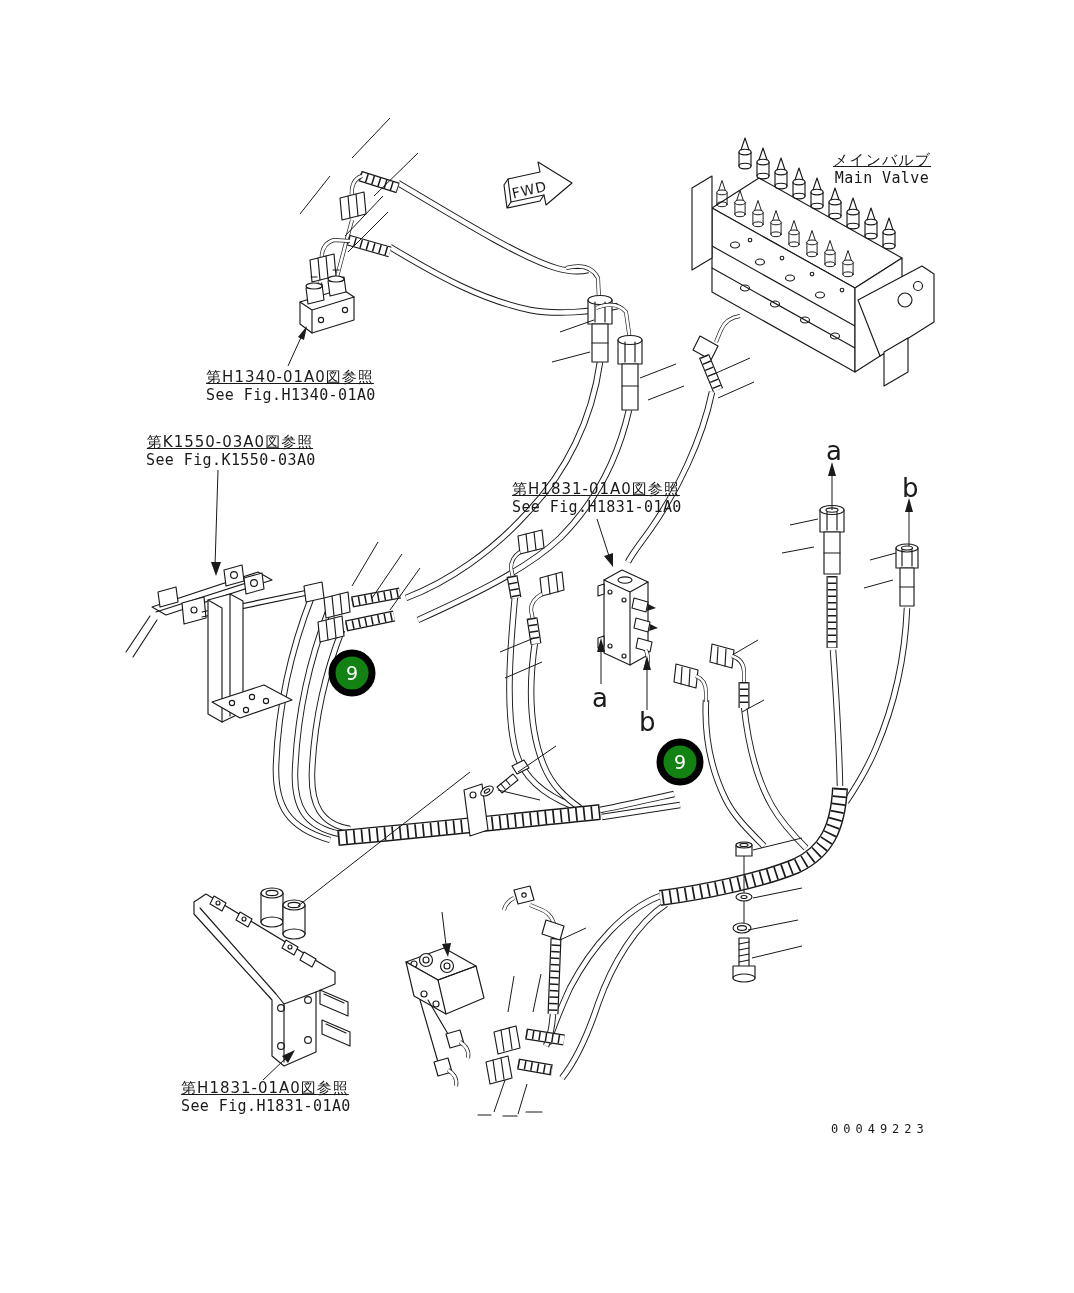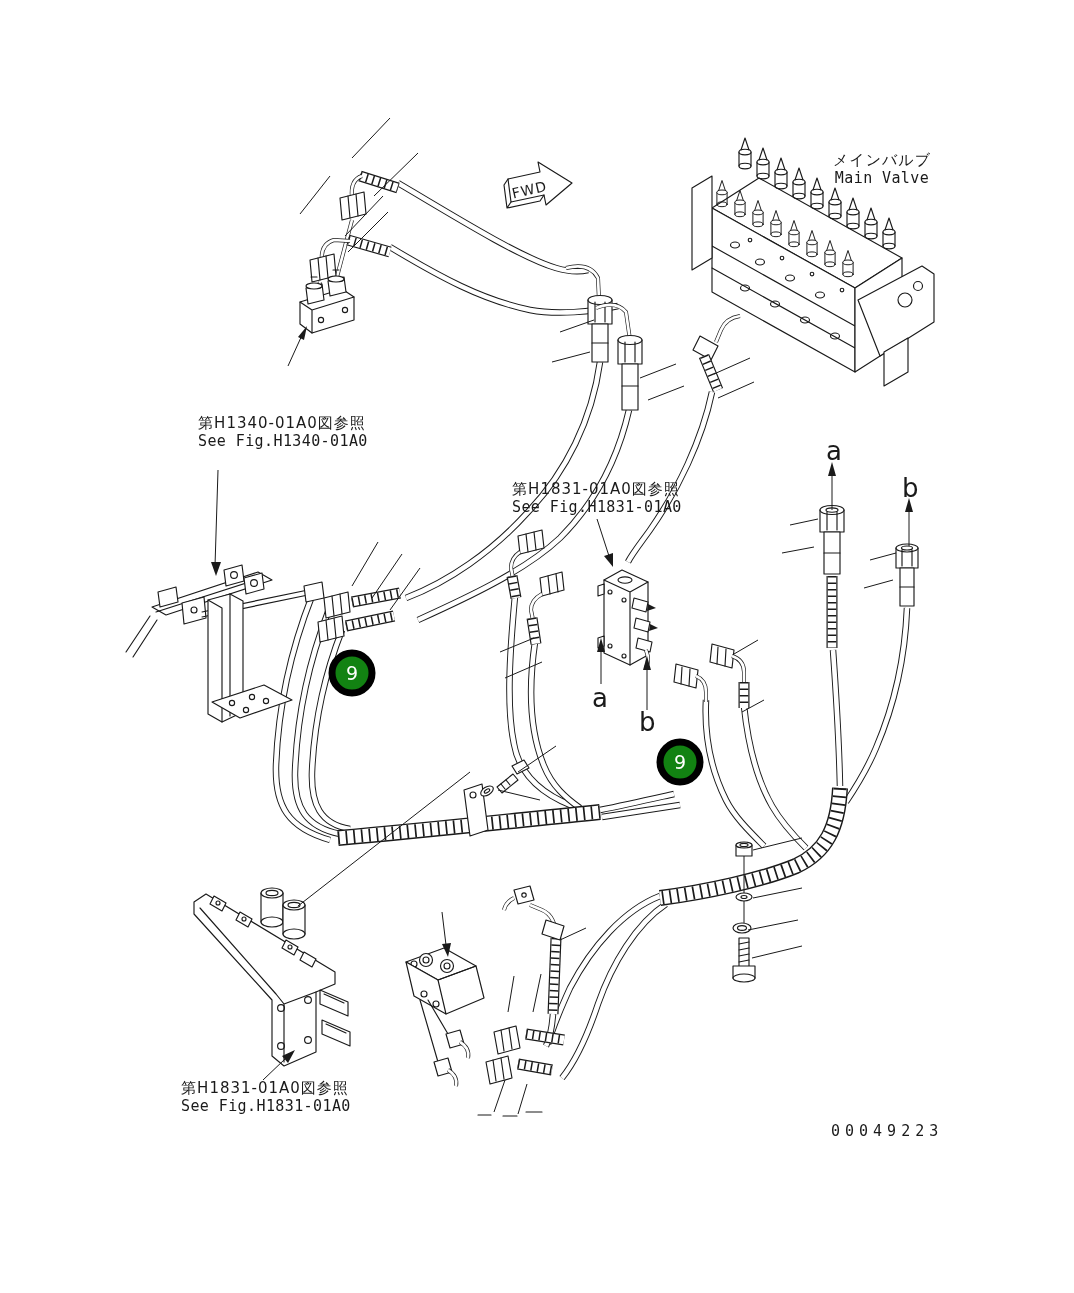--- a/index.html
+++ b/index.html
@@ -18,22 +18,22 @@
   .bi {stroke:#ffffff;stroke-width:13.2;fill:none}
   .bw {stroke:#1a1a1a;stroke-width:13.2;fill:none;stroke-dasharray:1.7 6;}
   .wo {stroke:#1a1a1a;stroke-width:11;fill:none}
   .wi {stroke:#ffffff;stroke-width:8.6;fill:none}
   .ww {stroke:#1a1a1a;stroke-width:8.6;fill:none;stroke-dasharray:1.5 5;}
   .thin{stroke:#1a1a1a;stroke-width:1;fill:none}
   .svgtxt{font-family:"DejaVu Sans","Liberation Sans",sans-serif;fill:#1a1a1a;}
   
   .ref{position:absolute;text-align:center;font-size:15px;line-height:17.5px;
        font-family:"DejaVu Sans Mono","DejaVu Sans",monospace;letter-spacing:.4px;white-space:nowrap;}
-  .ref .jp{font-family:"DejaVu Sans","Liberation Sans",sans-serif;letter-spacing:1px;}
-  .pn{position:absolute;font-size:15px;font-family:"DejaVu Sans Mono",monospace;letter-spacing:5px;white-space:nowrap;}
+  .ref .jp{font-family:"DejaVu Sans","Liberation Sans",sans-serif;letter-spacing:1px;text-decoration:underline;}
+  .pn{position:absolute;font-size:12px;font-family:"DejaVu Sans Mono",monospace;letter-spacing:5px;white-space:nowrap;}
 </style>
 </head>
 <body>
 
 <div id="stage">
 
 <svg width="1074" height="1293" viewBox="0 0 1074 1293">
   <defs>
     <g id="cap">
       <path class="s" d="M-6,-2 L-6,-16 M6,-2 L6,-16"></path>
@@ -482,25 +482,29 @@
     <circle cx="680" cy="762" r="20" fill="#128212" stroke="#000000" stroke-width="7"></circle>
     <text x="680" y="769" font-size="19" fill="#ffffff" text-anchor="middle" font-family="DejaVu Sans, sans-serif">9</text>
   </g>
 </svg>
 
 <div class="ref" style="left:826px;top:152px;width:112px;">
   <span class="jp" style="display:block">メインバルブ</span>
   <span style="display:block">Main Valve</span>
 </div>
 
-<div class="ref" style="left:198px;top:369px;width:168px;margin-top:46px;">
+<div class="ref" style="left:206px;top:369px;width:168px;">
   <span class="jp" style="display:block">第H1340-01A0図参照</span>
   <span style="display:block">See Fig.H1340-01A0</span>
 </div>
 
+<div class="ref" style="left:146px;top:434px;width:168px;">
+  <span class="jp" style="display:block">第K1550-03A0図参照</span>
+  <span style="display:block">See Fig.K1550-03A0</span>
+</div>
 
 <div class="ref" style="left:512px;top:481px;width:168px;">
   <span class="jp" style="display:block">第H1831-01A0図参照</span>
   <span style="display:block">See Fig.H1831-01A0</span>
 </div>
 
 
 <div class="ref" style="left:181px;top:1080px;width:168px;">
   <span class="jp" style="display:block">第H1831-01A0図参照</span>
   <span style="display:block">See Fig.H1831-01A0</span>

